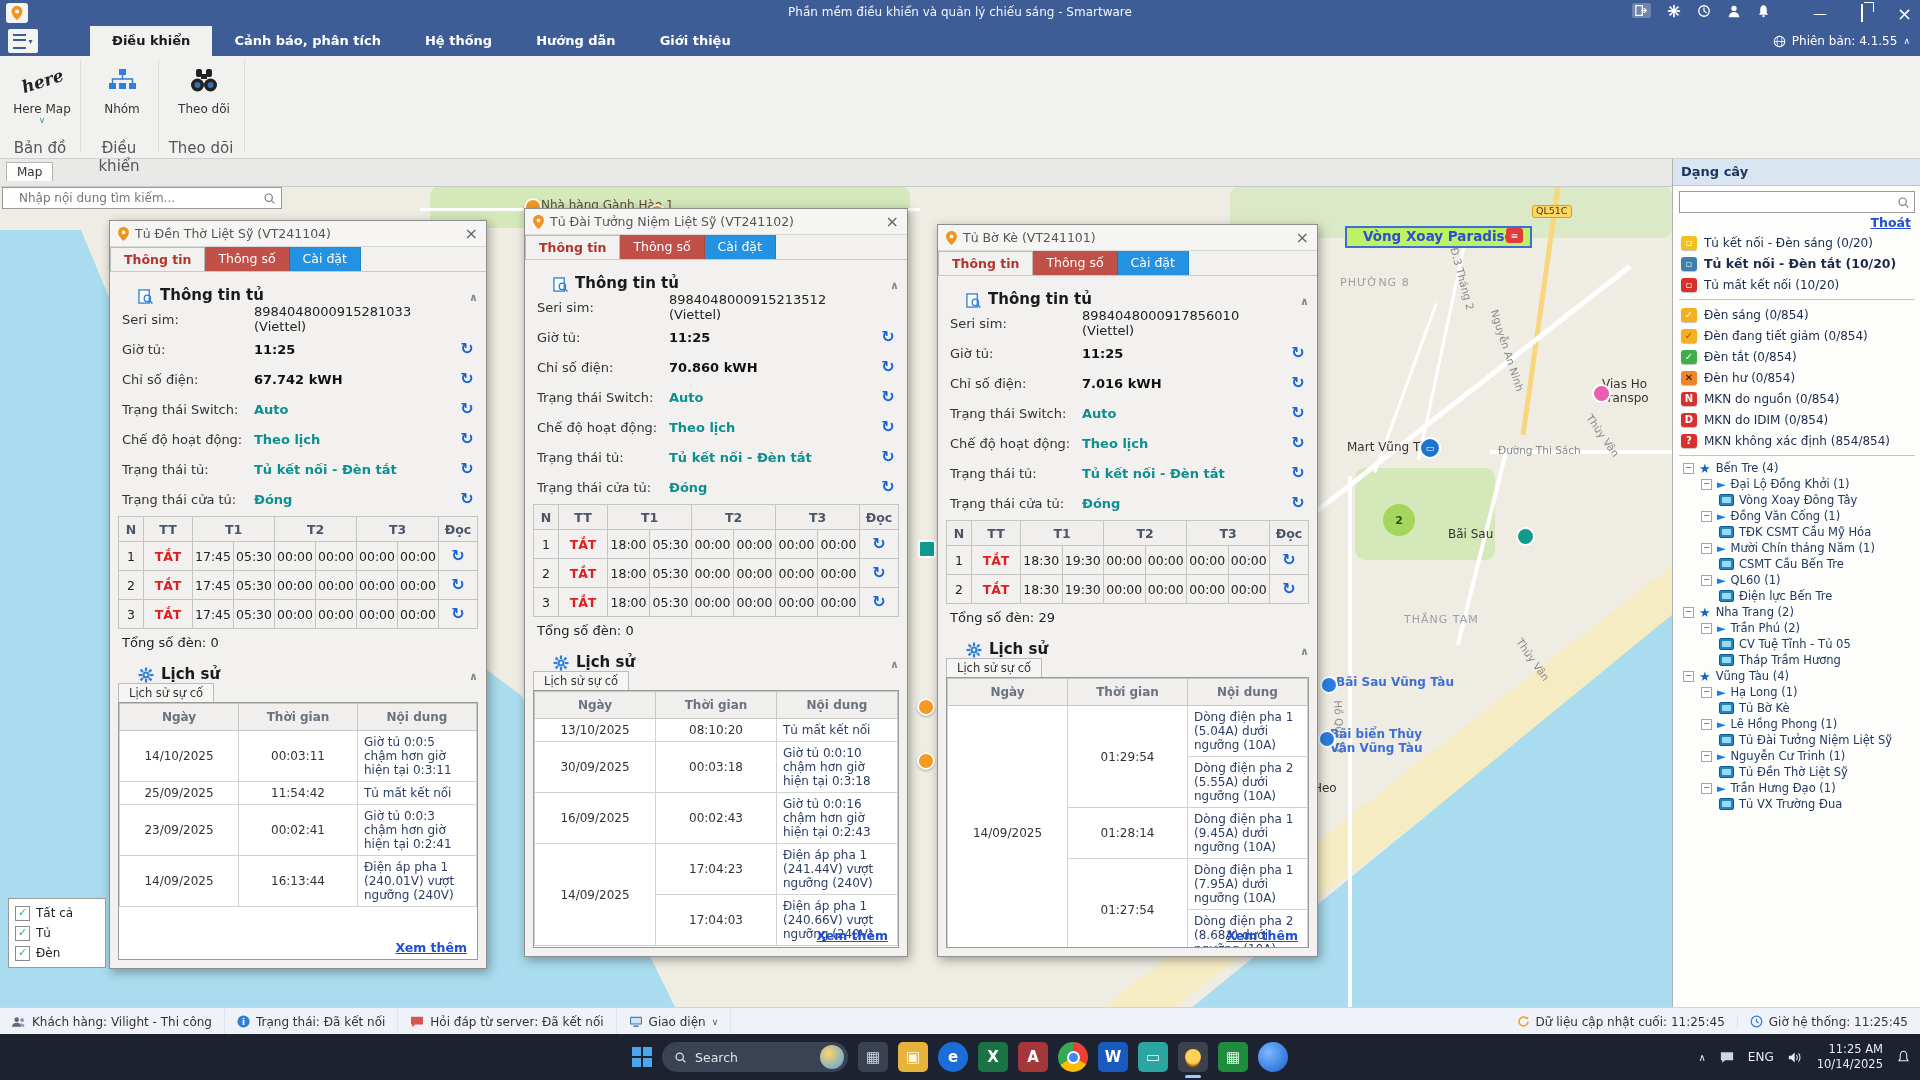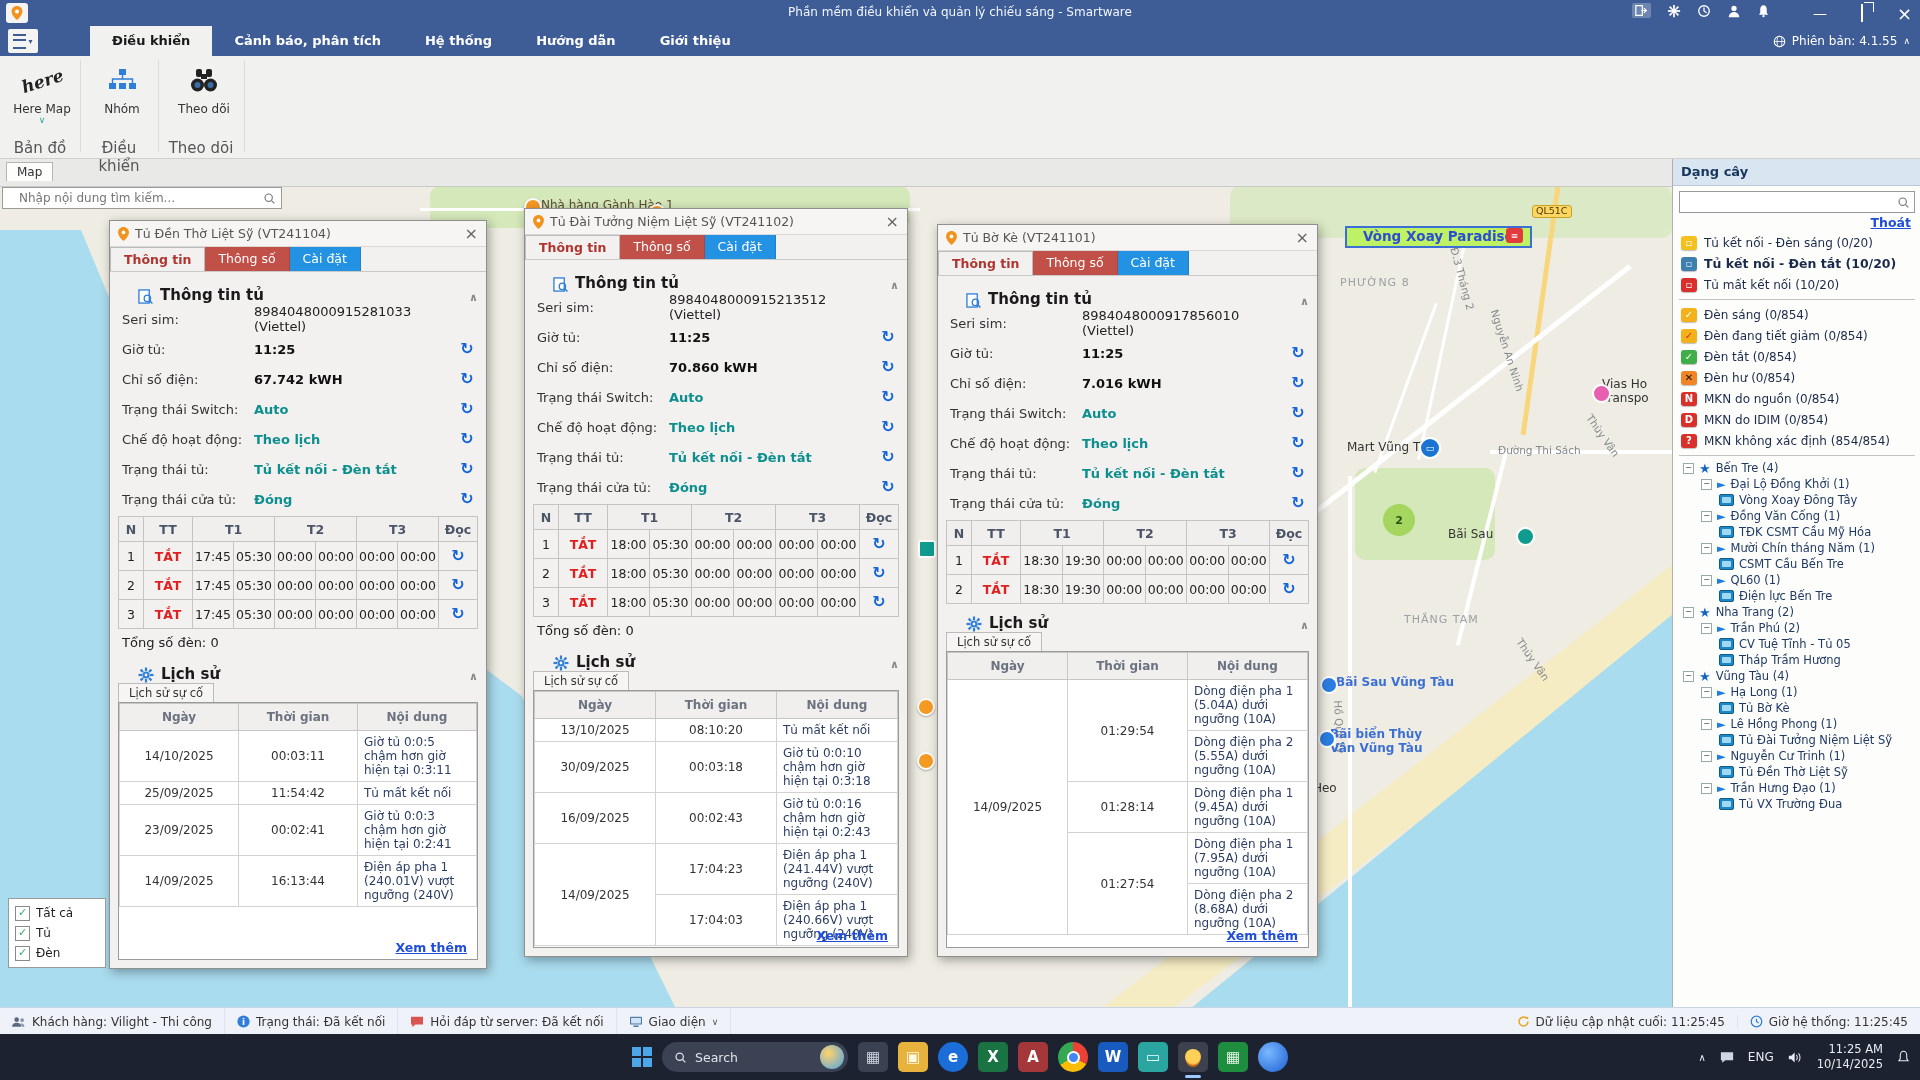--- a/index.html
+++ b/index.html
@@ -761,20 +761,21 @@
             <td class="">18:30</td>
             <td class="">19:30</td>
             <td class="">00:00</td>
             <td class="">00:00</td>
             <td class="">00:00</td>
             <td class="">00:00</td>
             <td class="c-doc"><span class="refresh-icon">↻</span></td>
           </tr>
         </tbody>
       </table>
+    <div class="total-line">Tổng số đèn: 29</div>
     <div class="sec-h">
       <svg width="16" height="16" viewBox="0 0 16 16">
           <g stroke="#2f7ed8" stroke-width="2.2">
             <line x1="8" y1="0.5" x2="8" y2="4"></line>
             <line x1="8" y1="12" x2="8" y2="15.5"></line>
             <line x1="0.5" y1="8" x2="4" y2="8"></line>
             <line x1="12" y1="8" x2="15.5" y2="8"></line>
             <line x1="2.6" y1="2.6" x2="5" y2="5"></line>
             <line x1="11" y1="11" x2="13.4" y2="13.4"></line>
             <line x1="13.4" y1="2.6" x2="11" y2="5"></line>

